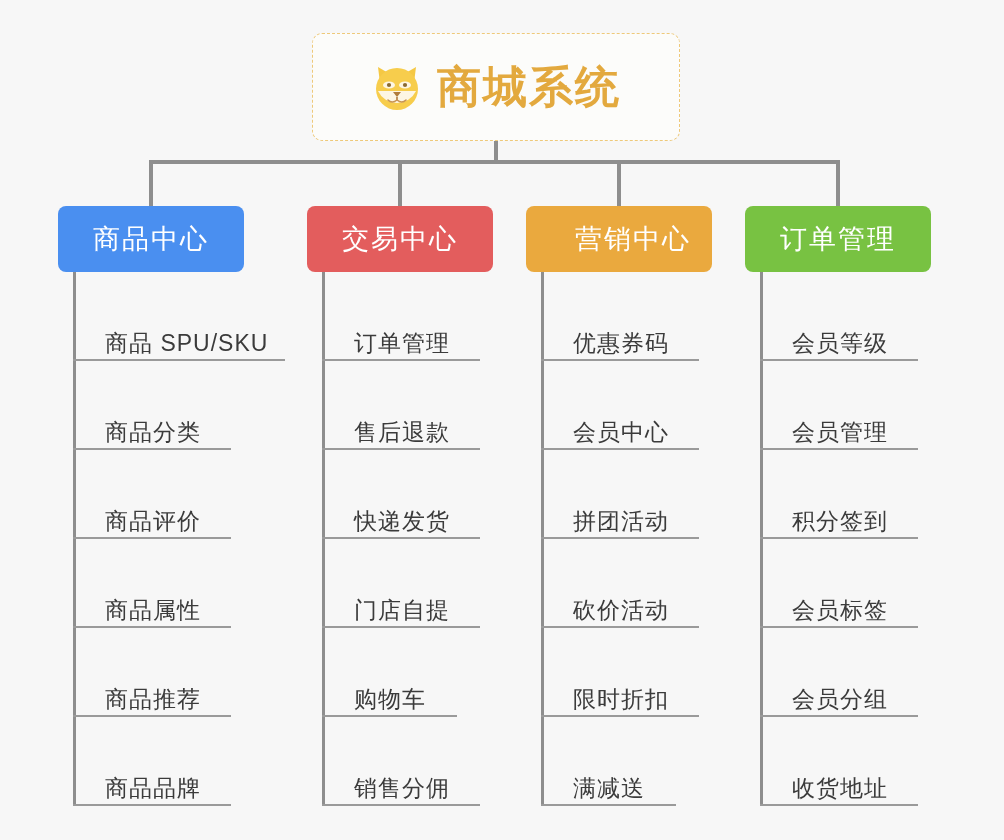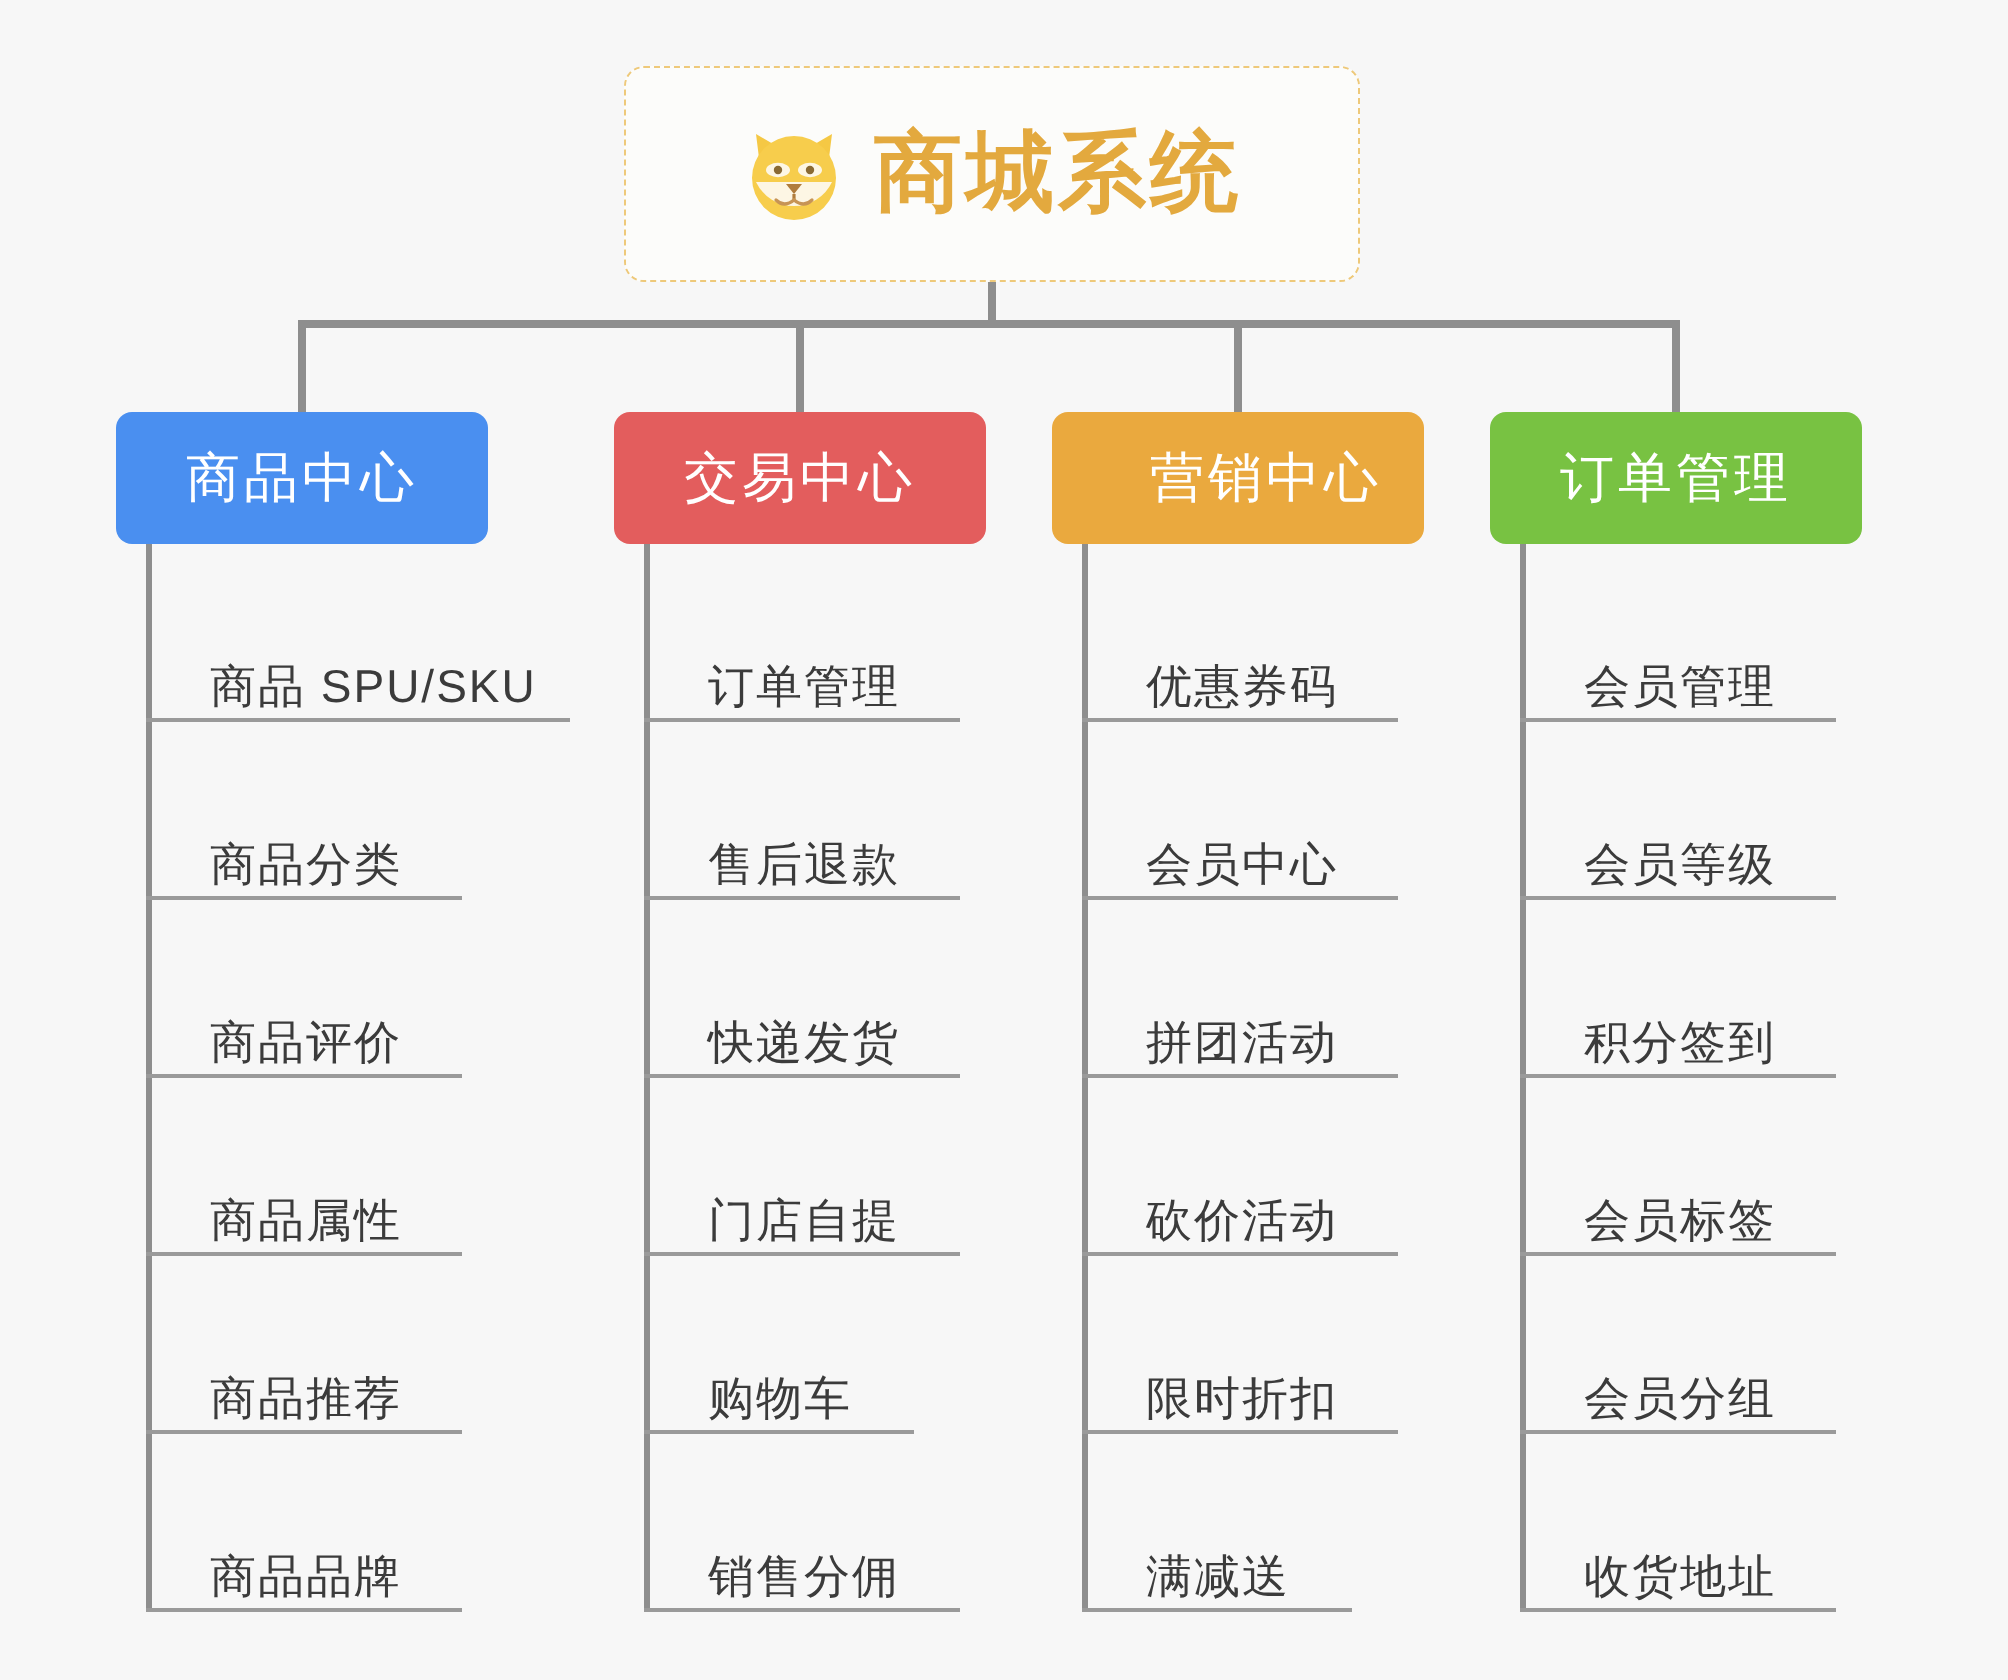--- a/index.html
+++ b/index.html
@@ -257,25 +257,25 @@
             <span class="leaf-label">满减送</span>
             <span class="leaf-rule" style="width: 135px;"></span>
           </li>
         </ul>
       </div>
       <div class="branch" style="left: 745px; width: 186px;">
         <div class="branch-header" style="background: rgb(120, 194, 66); color: rgb(255, 255, 255);">订单管理</div>
         <div class="branch-trunk" style="background: rgb(142, 142, 142); height: 534px;"></div>
         <ul class="leaf-list">
           <li class="leaf-item">
+            <span class="leaf-label">会员等级</span>
+            <span class="leaf-rule" style="width: 158px;"></span>
+          </li>
+          <li class="leaf-item">
             <span class="leaf-label">会员管理</span>
-            <span class="leaf-rule" style="width: 158px;"></span>
-          </li>
-          <li class="leaf-item">
-            <span class="leaf-label">会员等级</span>
             <span class="leaf-rule" style="width: 158px;"></span>
           </li>
           <li class="leaf-item">
             <span class="leaf-label">积分签到</span>
             <span class="leaf-rule" style="width: 158px;"></span>
           </li>
           <li class="leaf-item">
             <span class="leaf-label">会员标签</span>
             <span class="leaf-rule" style="width: 158px;"></span>
           </li>

